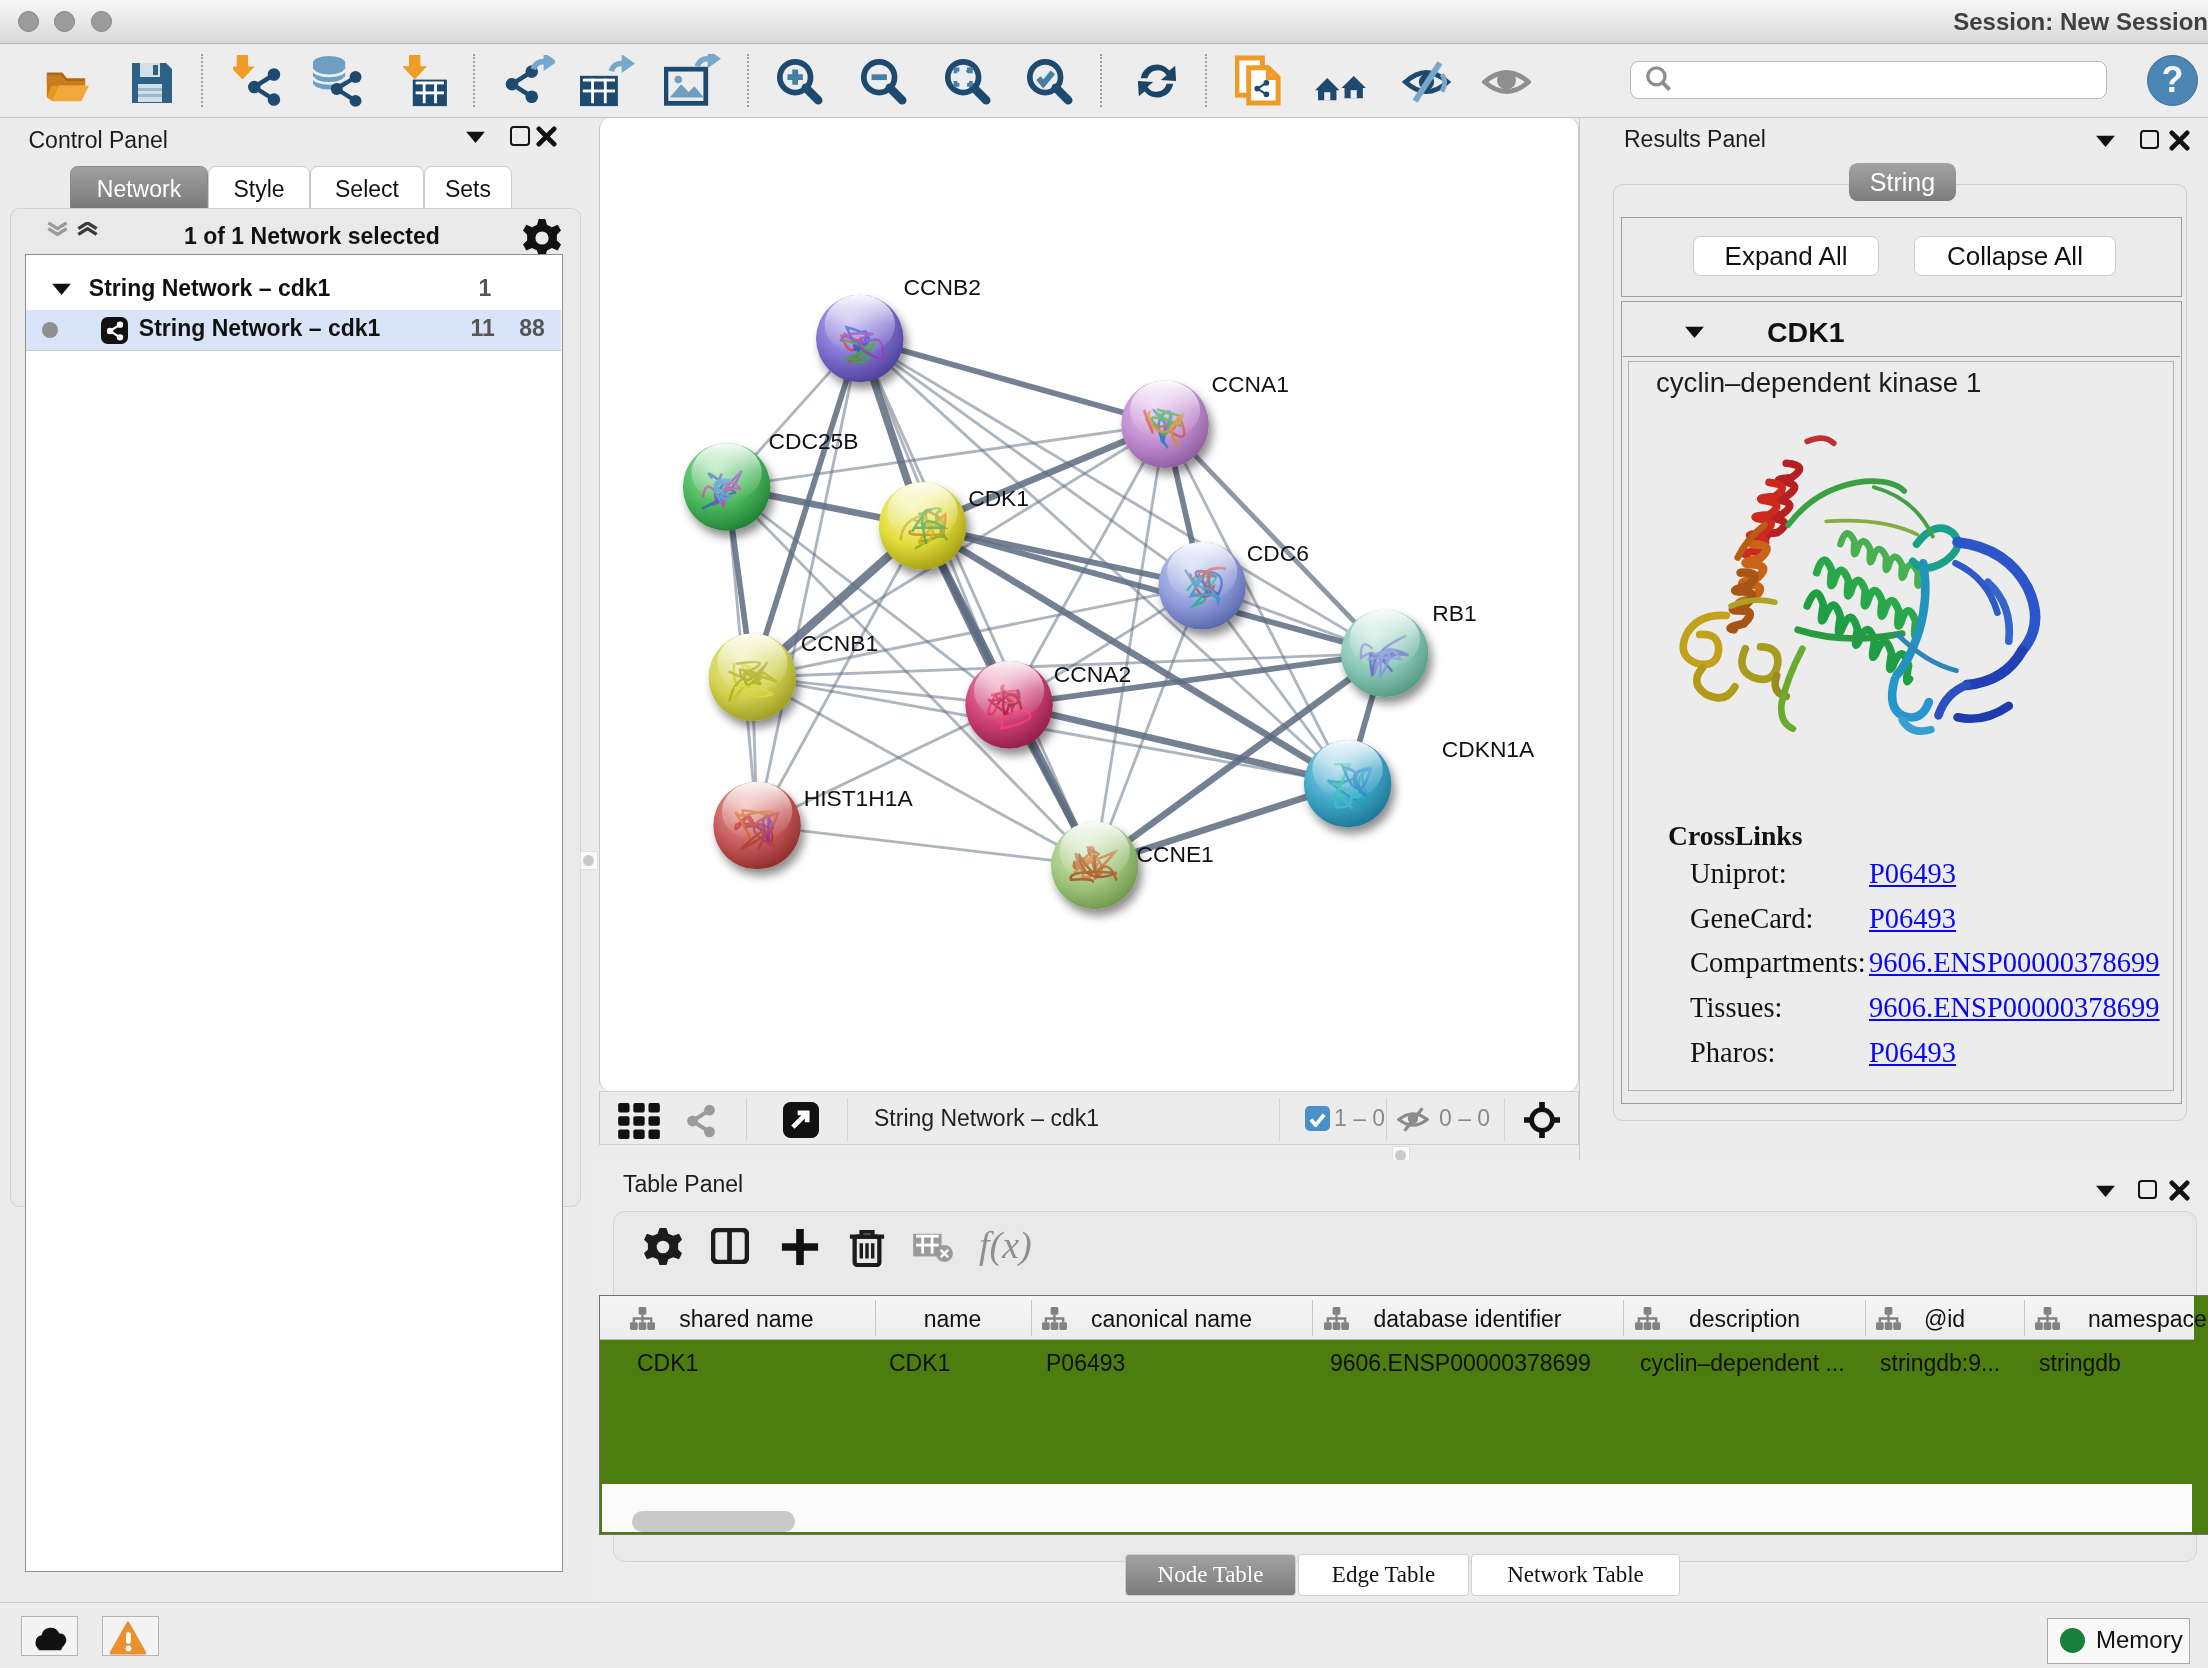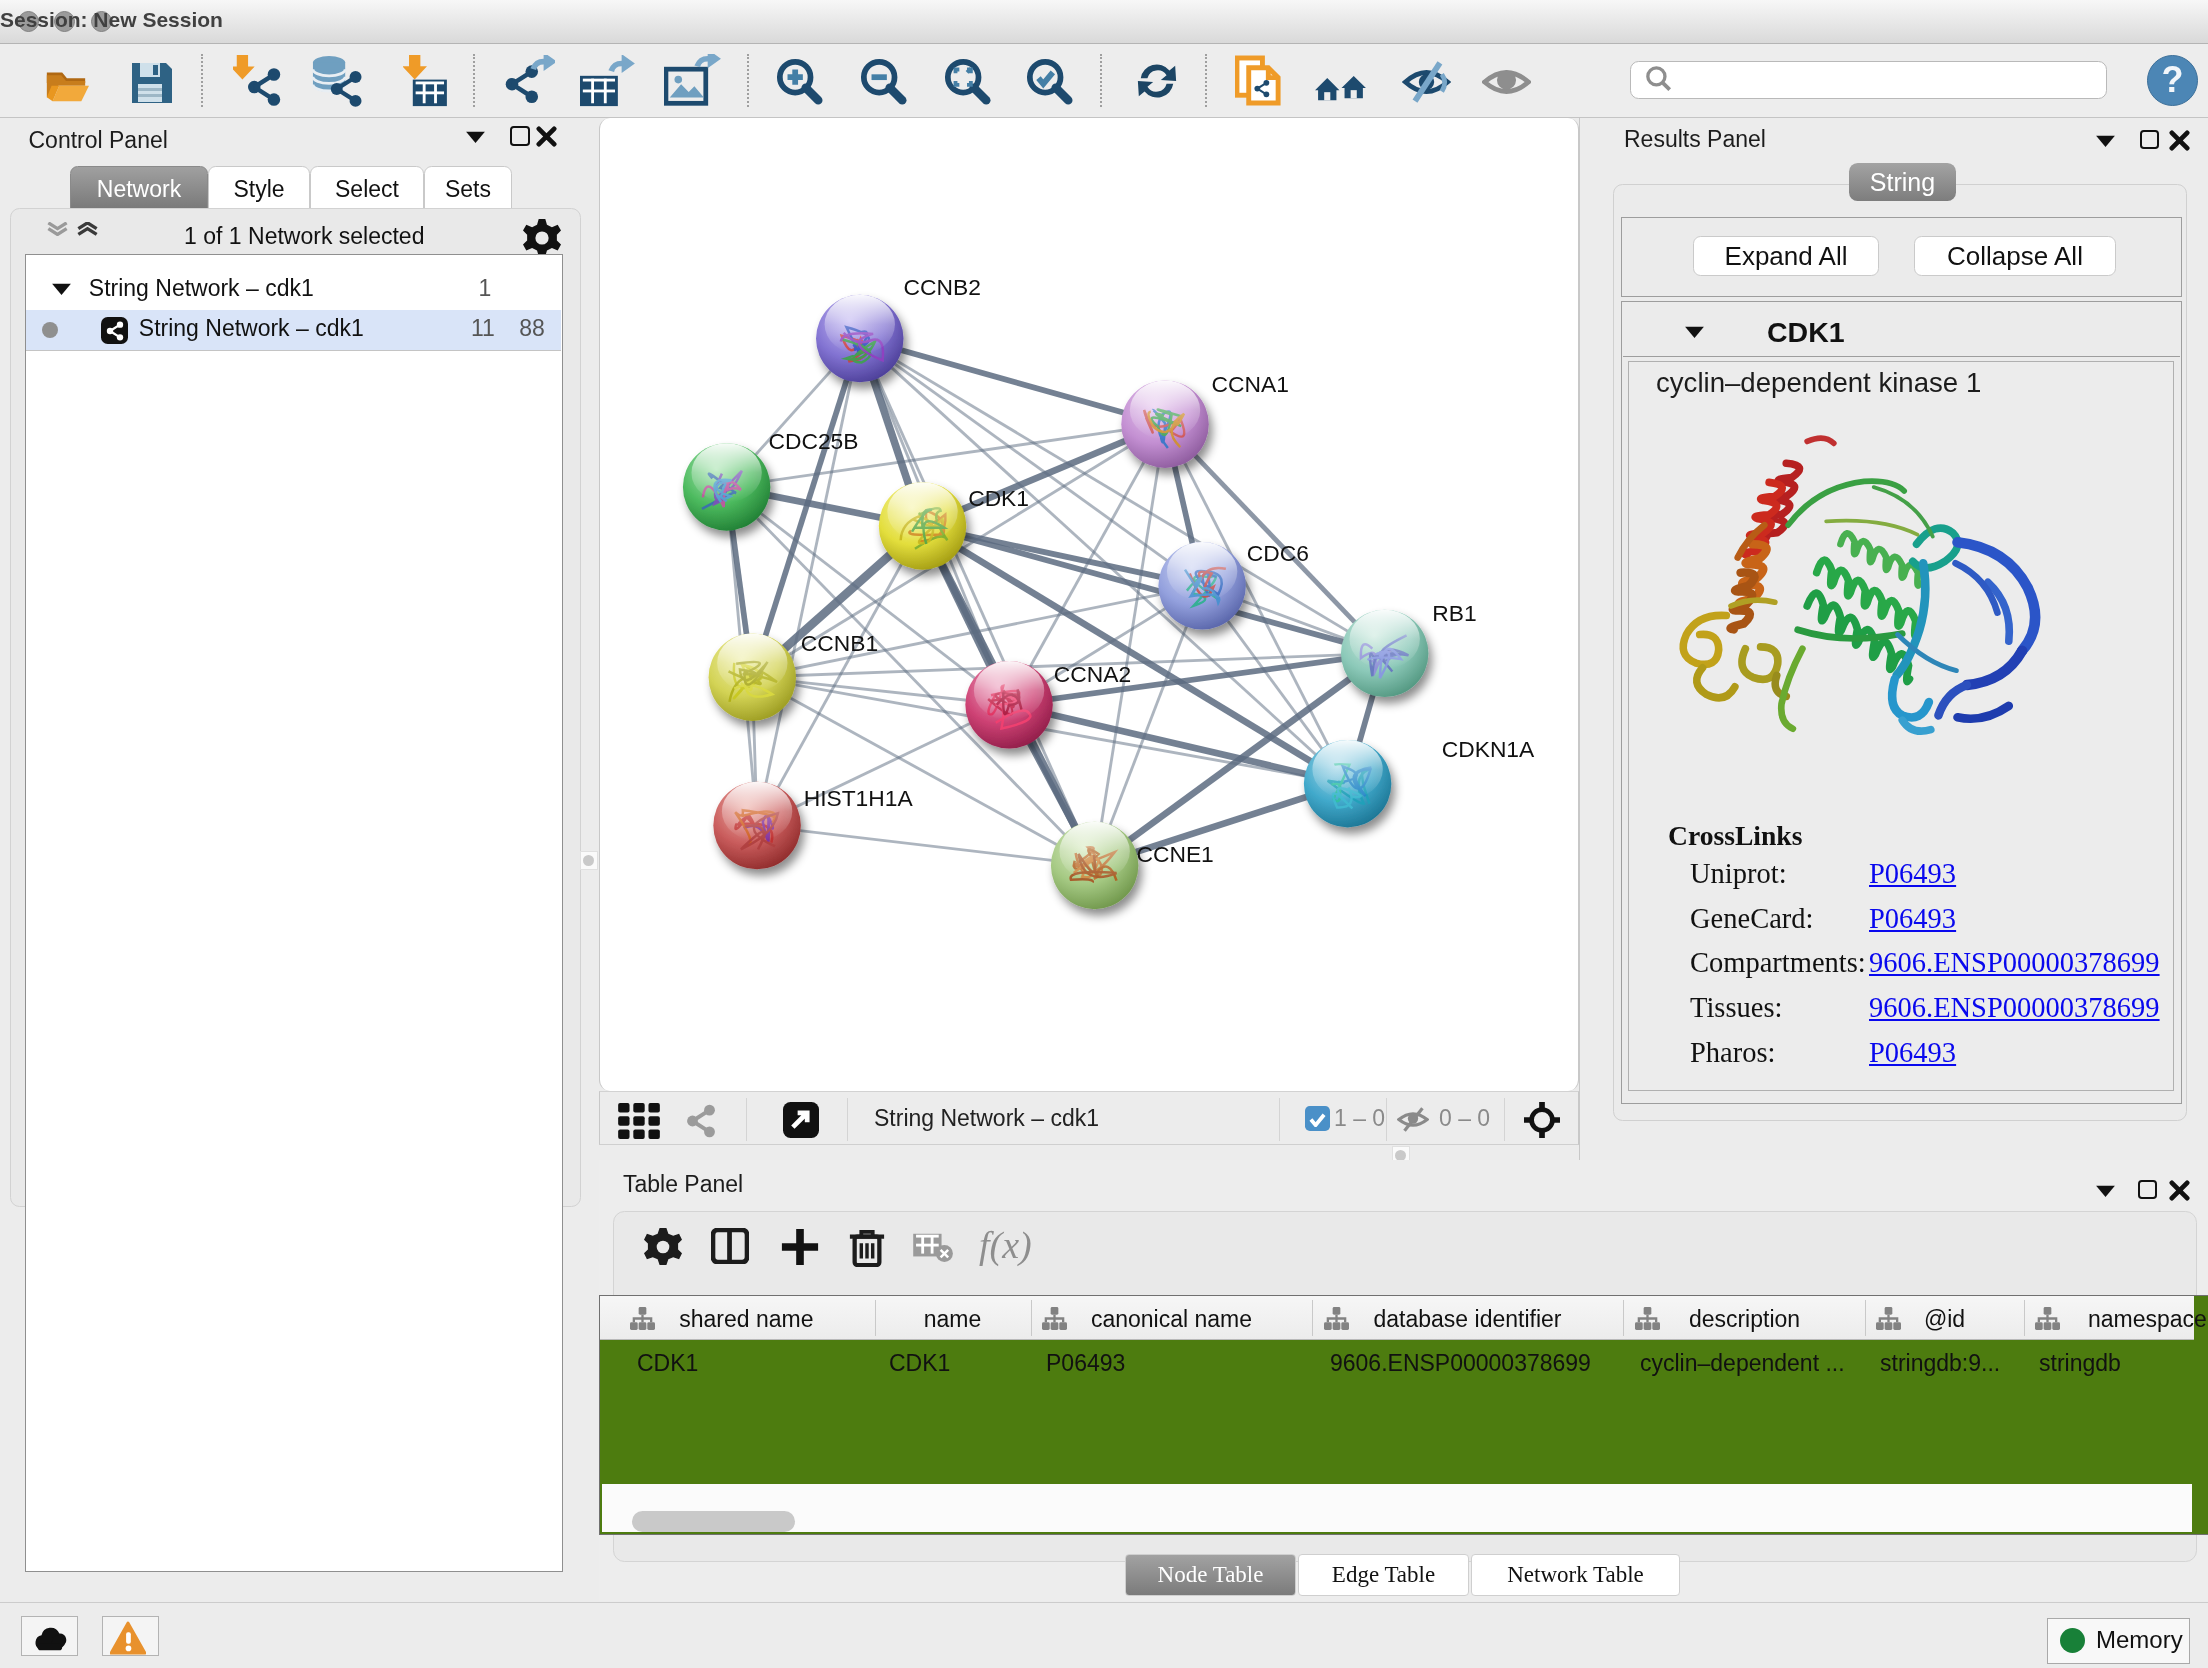--- a/index.html
+++ b/index.html
@@ -3,37 +3,37 @@
 <style>
 *{margin:0;padding:0;box-sizing:border-box;}
 html,body{width:2208px;height:1668px;overflow:hidden;}
 body{font-family:"Liberation Sans",sans-serif;background:#ececec;position:relative;}
 .abs{position:absolute;}
 
 .titlebar{position:absolute;left:0;top:0;width:2208px;height:44px;
  background:linear-gradient(#f7f7f7,#d9d9d9);border-bottom:1.9px solid #b4b4b4;}
 .tl{position:absolute;top:11.4px;width:21px;height:21px;border-radius:50%;
  background:#9b9b9b;border:1.9px solid #818181;}
-.title{position:absolute;top:7.6px;left:0;width:2208px;text-align:left;
- font-size:21px;font-weight:bold;color:#404040;}
+.title{position:absolute;top:7.6px;left:0;width:2208px;text-align:right;
+ font-size:24px;font-weight:bold;color:#404040;}
 
 .toolbar{position:absolute;left:0;top:44px;width:2208px;height:74px;background:#ededed;
  border-bottom:1.9px solid #c4c4c4;}
 .vsep{position:absolute;top:9.5px;height:53px;width:0;border-left:2.9px dotted #9f9f9f;}
 .searchbox{position:absolute;left:1630px;top:17px;width:477px;height:38px;background:#fff;
  border:1.9px solid #b9b9b9;border-radius:8.6px;}
 
 .ptitle{font-size:23px;color:#1c1c1c;}
 
 .cpanel{position:absolute;left:0;top:118px;width:598px;height:1484px;background:#ececec;}
 .tab{position:absolute;top:48px;height:46px;border:1px solid #c9c9c9;background:#fff;
  color:#111;font-size:23px;text-align:center;line-height:44px;border-radius:7.6px 7.6px 0 0;}
 .tabsel{background:linear-gradient(#a0a0a0,#777777);color:#fff;border-color:#8a8a8a;}
 .cbody{position:absolute;left:9.5px;top:90px;width:571px;height:999px;background:#e9e9e9;
- border:1px solid #d2d2d2;border-radius:9.5px;}
+ border:1px solid #d2d2d2;border-radius:9.5px;font-weight:bold;}
 .chead{position:absolute;left:7.6px;top:5.7px;width:555px;height:44px;font-size:23px;color:#111;}
 .clist{position:absolute;left:14.3px;top:45px;width:538px;height:1318px;background:#fff;
  border:1.9px solid #8f8f8f;}
 .trow{position:absolute;left:0;width:535px;height:41px;font-size:23px;color:#111;}
 .rowsel{background:#d9e4f8;border-bottom:1.9px solid #c4c4c4;}
 
 .netview{position:absolute;left:599px;top:118px;width:980px;height:973px;background:#fff;
  border-left:1.9px solid #c8c8c8;border-right:1.9px solid #c8c8c8;border-radius:11px;}
 .netbar{position:absolute;left:599px;top:1091px;width:980px;height:54px;background:#ececec;
  border-left:1.9px solid #c8c8c8;border-right:1.9px solid #c8c8c8;border-top:1.9px solid #d2d2d2;border-bottom:1.9px solid #cfcfcf;}

